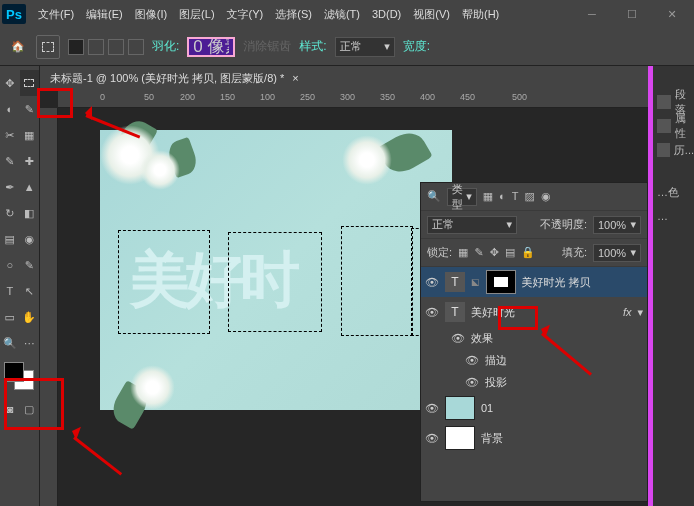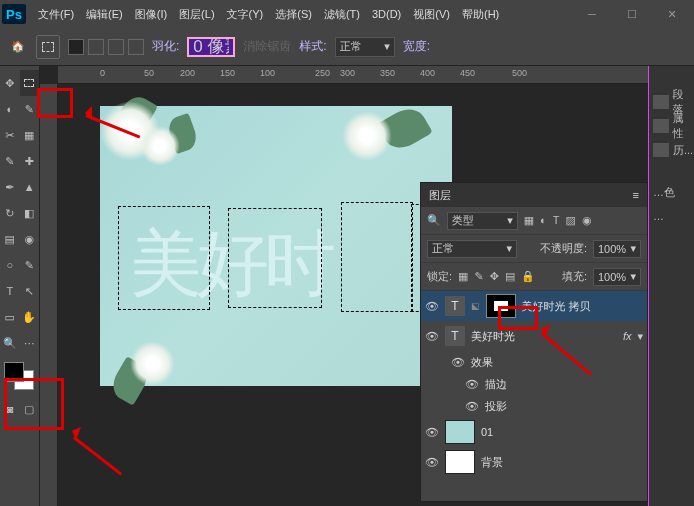--- a/index.html
+++ b/index.html
@@ -7,43 +7,43 @@
 .menubar{height:28px;background:#444;display:flex;align-items:center;padding:0 2px}
 .ps-logo{width:24px;height:20px;background:#001e33;color:#00c8ff;display:flex;align-items:center;justify-content:center;font-weight:bold;font-size:13px;border-radius:2px;margin-right:6px}
 .menu-item{padding:0 6px;color:#ddd;cursor:default;height:28px;display:flex;align-items:center}
 .win-controls{margin-left:auto;display:flex}
 .win-btn{width:40px;height:28px;display:flex;align-items:center;justify-content:center;color:#999}
 .options-bar{height:38px;background:#444;border-bottom:1px solid #222;display:flex;align-items:center;padding:0 8px;gap:8px}
 .home-icon{width:20px;height:20px;display:flex;align-items:center;justify-content:center}
 .tool-btn{width:24px;height:24px;border:1px solid #666;border-radius:2px;display:flex;align-items:center;justify-content:center}
 .opt-group{display:flex;align-items:center;gap:4px}
 .small-box{width:16px;height:16px;border:1px solid #666}
-.opt-label{color:#c4b5fd;font-size:12px}
+.opt-label{color:#5eead4;font-size:12px}
 .opt-input{background:#4c1d95;border:2px solid #f9a8d4;color:#ccc;width:48px;height:20px;padding:0 4px;font-size:17px}
 .opt-select{background:#333;border:1px solid #555;color:#ccc;height:20px;padding:0 4px;font-size:11px;display:flex;align-items:center;min-width:60px;justify-content:space-between}
 .content{display:flex;height:440px}
 .toolbar{width:40px;background:#444;border-right:1px solid #222;padding-top:4px}
 .tool-pair{display:flex;height:26px}
 .tool{width:20px;height:26px;display:flex;align-items:center;justify-content:center;color:#bbb;position:relative}
 .tool-selected{background:#333}
 .color-swatch{width:30px;height:28px;margin:6px 4px;position:relative}
 .fg{position:absolute;width:20px;height:20px;background:#000;border:1px solid #888;top:0;left:0}
 .bg{position:absolute;width:20px;height:20px;background:#fff;border:1px solid #888;bottom:0;right:0}
 .main{flex:1;display:flex;flex-direction:column;background:#2a2a2a}
 .doc-tab{height:24px;background:#444;display:flex;align-items:center;padding:0 10px;color:#ddd;font-size:11px}
 .canvas-area{flex:1;background:#262626;position:relative;overflow:hidden}
 .ruler-h{height:18px;background:#444;border-bottom:1px solid #222;position:relative;margin-left:18px}
 .ruler-h span{position:absolute;top:2px;font-size:9px;color:#aaa}
 .ruler-v{width:18px;background:#444;border-right:1px solid #222;position:absolute;top:18px;bottom:0;left:0}
 .canvas{position:absolute;left:60px;top:40px;width:352px;height:280px;background:linear-gradient(135deg,#a8d8d8 0%,#b5e0dc 50%,#afdad6 100%)}
 .flower{position:absolute;width:60px;height:60px;border-radius:50%;background:radial-gradient(circle,#fff 20%,#e8f0e8 50%,transparent 70%)}
 .leaf{position:absolute;background:#5a8a6a;border-radius:50% 10% 50% 10%}
-.text-art{position:absolute;left:30px;top:110px;font-size:72px;font-weight:normal;color:#d4f0f0;letter-spacing:-5px;font-family:"SimHei",sans-serif}
+.text-art{position:absolute;left:30px;top:110px;font-size:60px;font-weight:bold;color:#d4f0f0;letter-spacing:-5px;font-family:"SimHei",sans-serif}
 .marquee{position:absolute;border:1.5px dashed #000;background:transparent}
-.right-panel{width:46px;background:#343434;border-left:1px solid #d946ef;padding-top:24px}
+.right-panel{width:46px;background:#343434;border-left:5px solid #d946ef;padding-top:24px}
 .panel-item{height:24px;display:flex;align-items:center;gap:4px;padding-left:4px;color:#bbb}
 .panel-icon{width:16px;height:14px;background:#555}
 .layers-panel{position:absolute;right:46px;top:182px;width:228px;height:320px;background:#444;border:1px solid #222}
 .lp-tab{height:24px;background:#333;display:flex;align-items:center;padding:0 8px;font-size:12px;color:#ddd;justify-content:space-between}
 .lp-row{height:28px;display:flex;align-items:center;padding:0 6px;gap:6px;border-bottom:1px solid #3a3a3a}
 .lp-select{background:#333;border:1px solid #555;color:#ccc;height:18px;font-size:11px;padding:0 4px;display:flex;align-items:center;justify-content:space-between}
 .lp-icons{display:flex;gap:6px;color:#bbb;font-size:11px}
 .layer{height:30px;display:flex;align-items:center;padding:0 4px;gap:6px}
 .layer-selected{background:#2a4a6a}
 .eye{width:14px;color:#ccc;font-size:11px}
@@ -151,28 +151,32 @@
         <div class="bg"></div>
         <div class="fg"></div>
       </div>
     <div class="tool-pair">
         <div class="tool">◙</div>
         <div class="tool">▢</div>
       </div>
   </div>
 
   <div class="main">
+    <div class="doc-tab">
+        <span>未标题-1 @ 100% (美好时光 拷贝, 图层蒙版/8) *</span>
+        <span style="margin-left:8px">×</span>
+      </div>
     <div class="canvas-area">
       <div class="ruler-h">
         <span style="left:42px">0</span>
           <span style="left:86px">50</span>
           <span style="left:122px">200</span>
           <span style="left:162px">150</span>
           <span style="left:202px">100</span>
-          <span style="left:257px">250</span>
+          <span style="left:242px">250</span>
           <span style="left:282px">300</span>
           <span style="left:322px">350</span>
           <span style="left:362px">400</span>
           <span style="left:402px">450</span>
           <span style="left:454px">500</span>
       </div>
       <div class="ruler-v"></div>
       <div class="canvas">
         <div class="leaf" style="top:-10px;left:20px;width:30px;height:40px;transform:rotate(30deg)"></div>
         <div class="leaf" style="top:10px;left:70px;width:25px;height:35px;transform:rotate(-20deg)"></div>
@@ -207,27 +211,23 @@
     <div class="panel-item" style="margin-top:18px">
         <span>…色</span>
       </div>
     <div class="panel-item">
         <span>…</span>
       </div>
   </div>
 </div>
 
 <div class="layers-panel">
-  <div class="lp-tab">
-      <span>图层</span>
-      <span>≡</span>
-    </div>
   <div class="lp-row">
     <span>🔍</span>
-    <div class="lp-select" style="width:71px">
+    <div class="lp-select" style="width:30px">
         <span>类型</span>
         <span>▾</span>
       </div>
     <div class="lp-icons">
         <span>▦</span>
         <span>◐</span>
         <span>T</span>
         <span>▨</span>
         <span>◉</span>
       </div>

